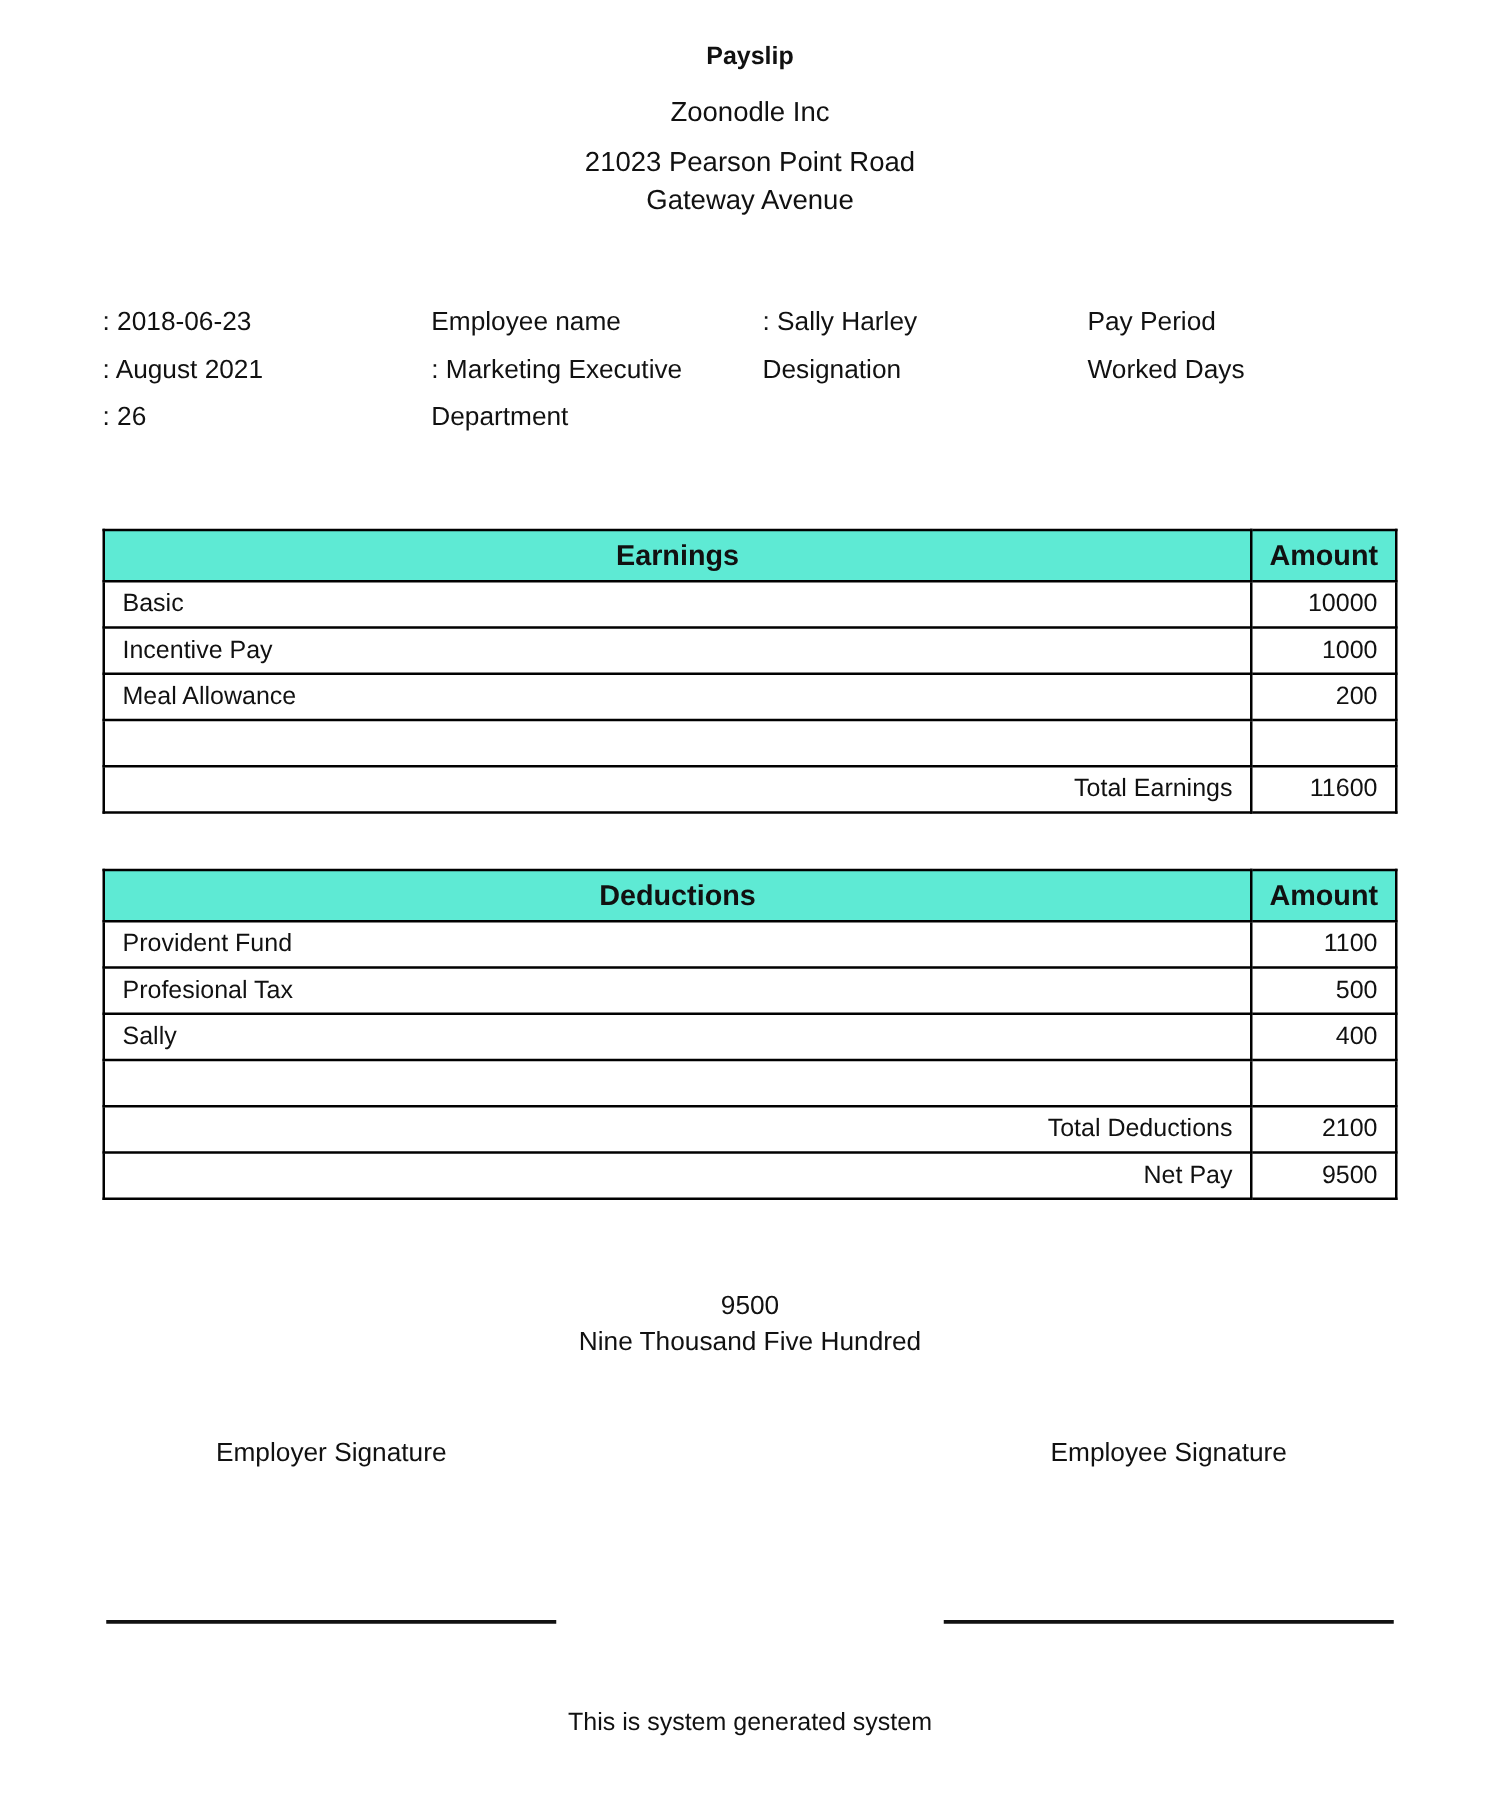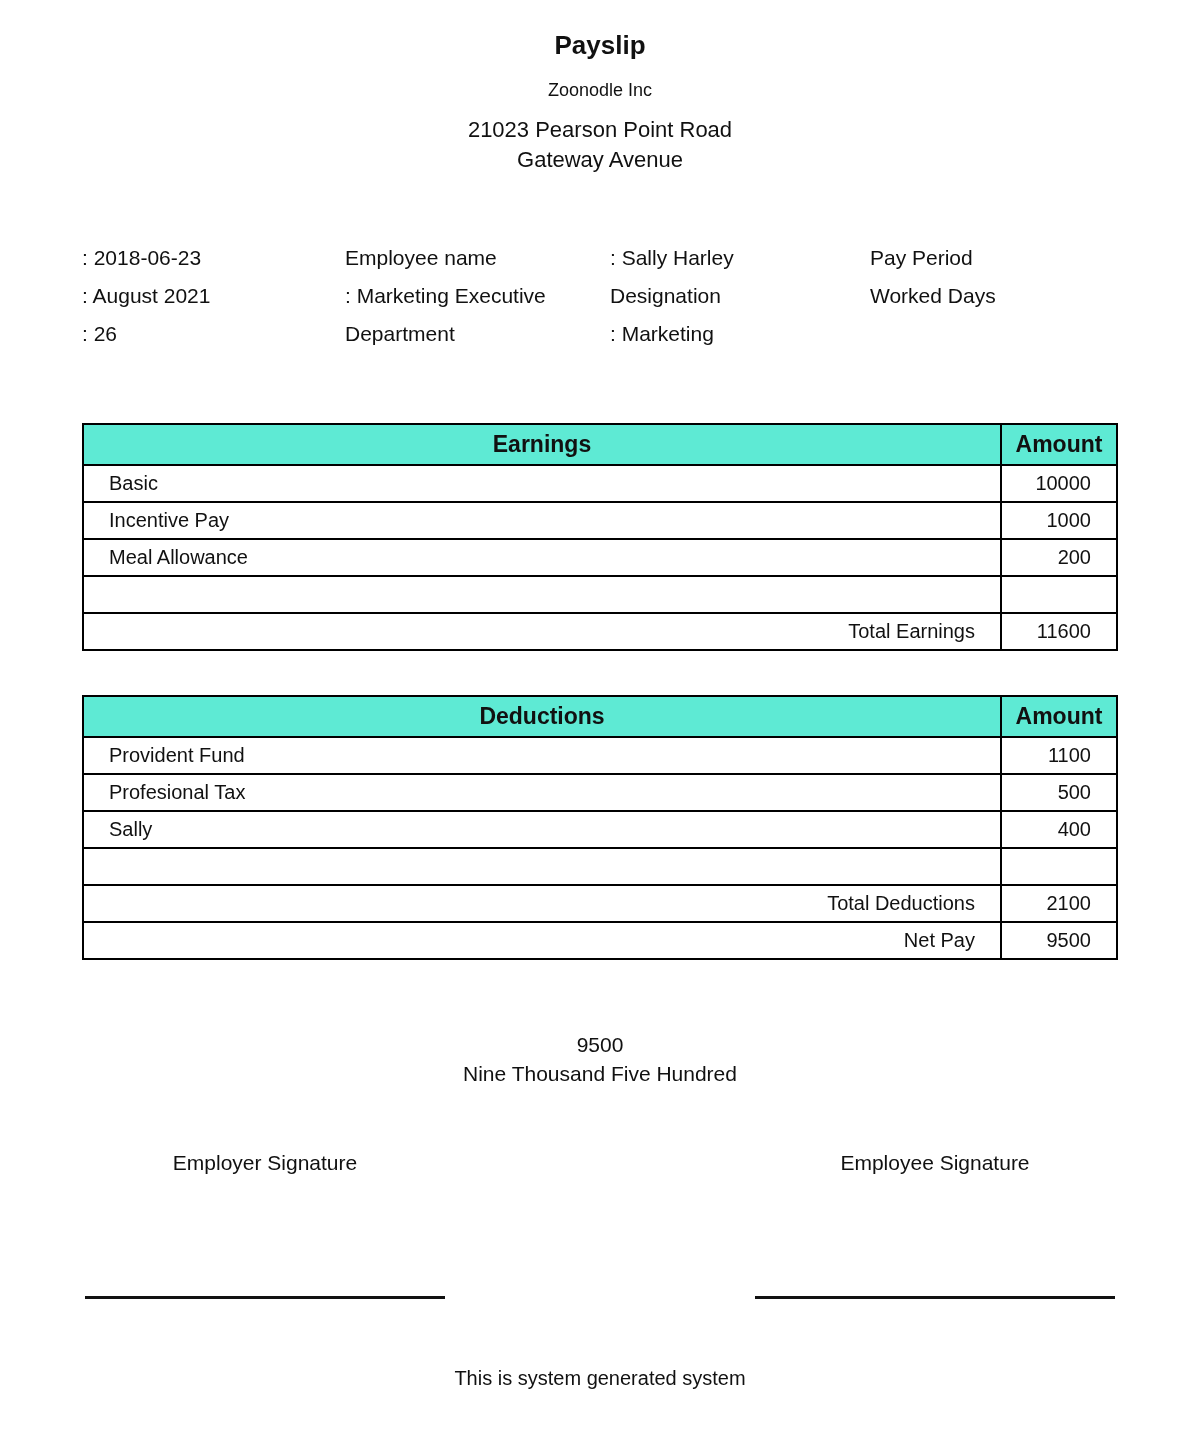--- a/index.html
+++ b/index.html
@@ -10,26 +10,26 @@
     font-family: "Liberation Sans", "DejaVu Sans", sans-serif;
     color: #111111;
     overflow: hidden;
     position: relative;
   }
   .page { padding-top: 28px; }
 
   
   .doc-header { text-align: center; }
   .doc-title {
-    font-size: 26px;
+    font-size: 20px;
     font-weight: bold;
     line-height: 35px;
   }
   .company-name {
-    font-size: 18px;
+    font-size: 22px;
     line-height: 30px;
     margin-top: 12px;
   }
   .company-address {
     font-size: 22px;
     line-height: 30px;
     margin-top: 10px;
   }
 
   
@@ -61,21 +61,21 @@
   table.pay-table th {
     height: 41px;
     background: #5eead4;
     font-size: 23px;
     font-weight: bold;
     text-align: center;
   }
   table.pay-table td {
     height: 37px;
     font-size: 20px;
-    padding: 0 25px;
+    padding: 0 14px;
   }
   td.label-cell { text-align: left; }
   td.amount-cell { text-align: right; }
   td.total-label-cell { text-align: right; }
 
   
   .net-pay-block {
     margin-top: 70px;
     text-align: center;
     font-size: 21px;
@@ -127,21 +127,20 @@
     <div class="cell">: Sally Harley</div>
 
     <div class="cell">Pay Period</div>
     <div class="cell">: August 2021</div>
     <div class="cell">: Marketing Executive</div>
     <div class="cell">Designation</div>
 
     <div class="cell">Worked Days</div>
     <div class="cell">: 26</div>
     <div class="cell">Department</div>
-    <div class="cell">: Marketing</div>
   </section>
 
   <table class="pay-table earnings">
     <colgroup>
         <col style="width:auto;">
         <col style="width:116px;">
       </colgroup>
     <thead>
       <tr>
         <th>Earnings</th>

